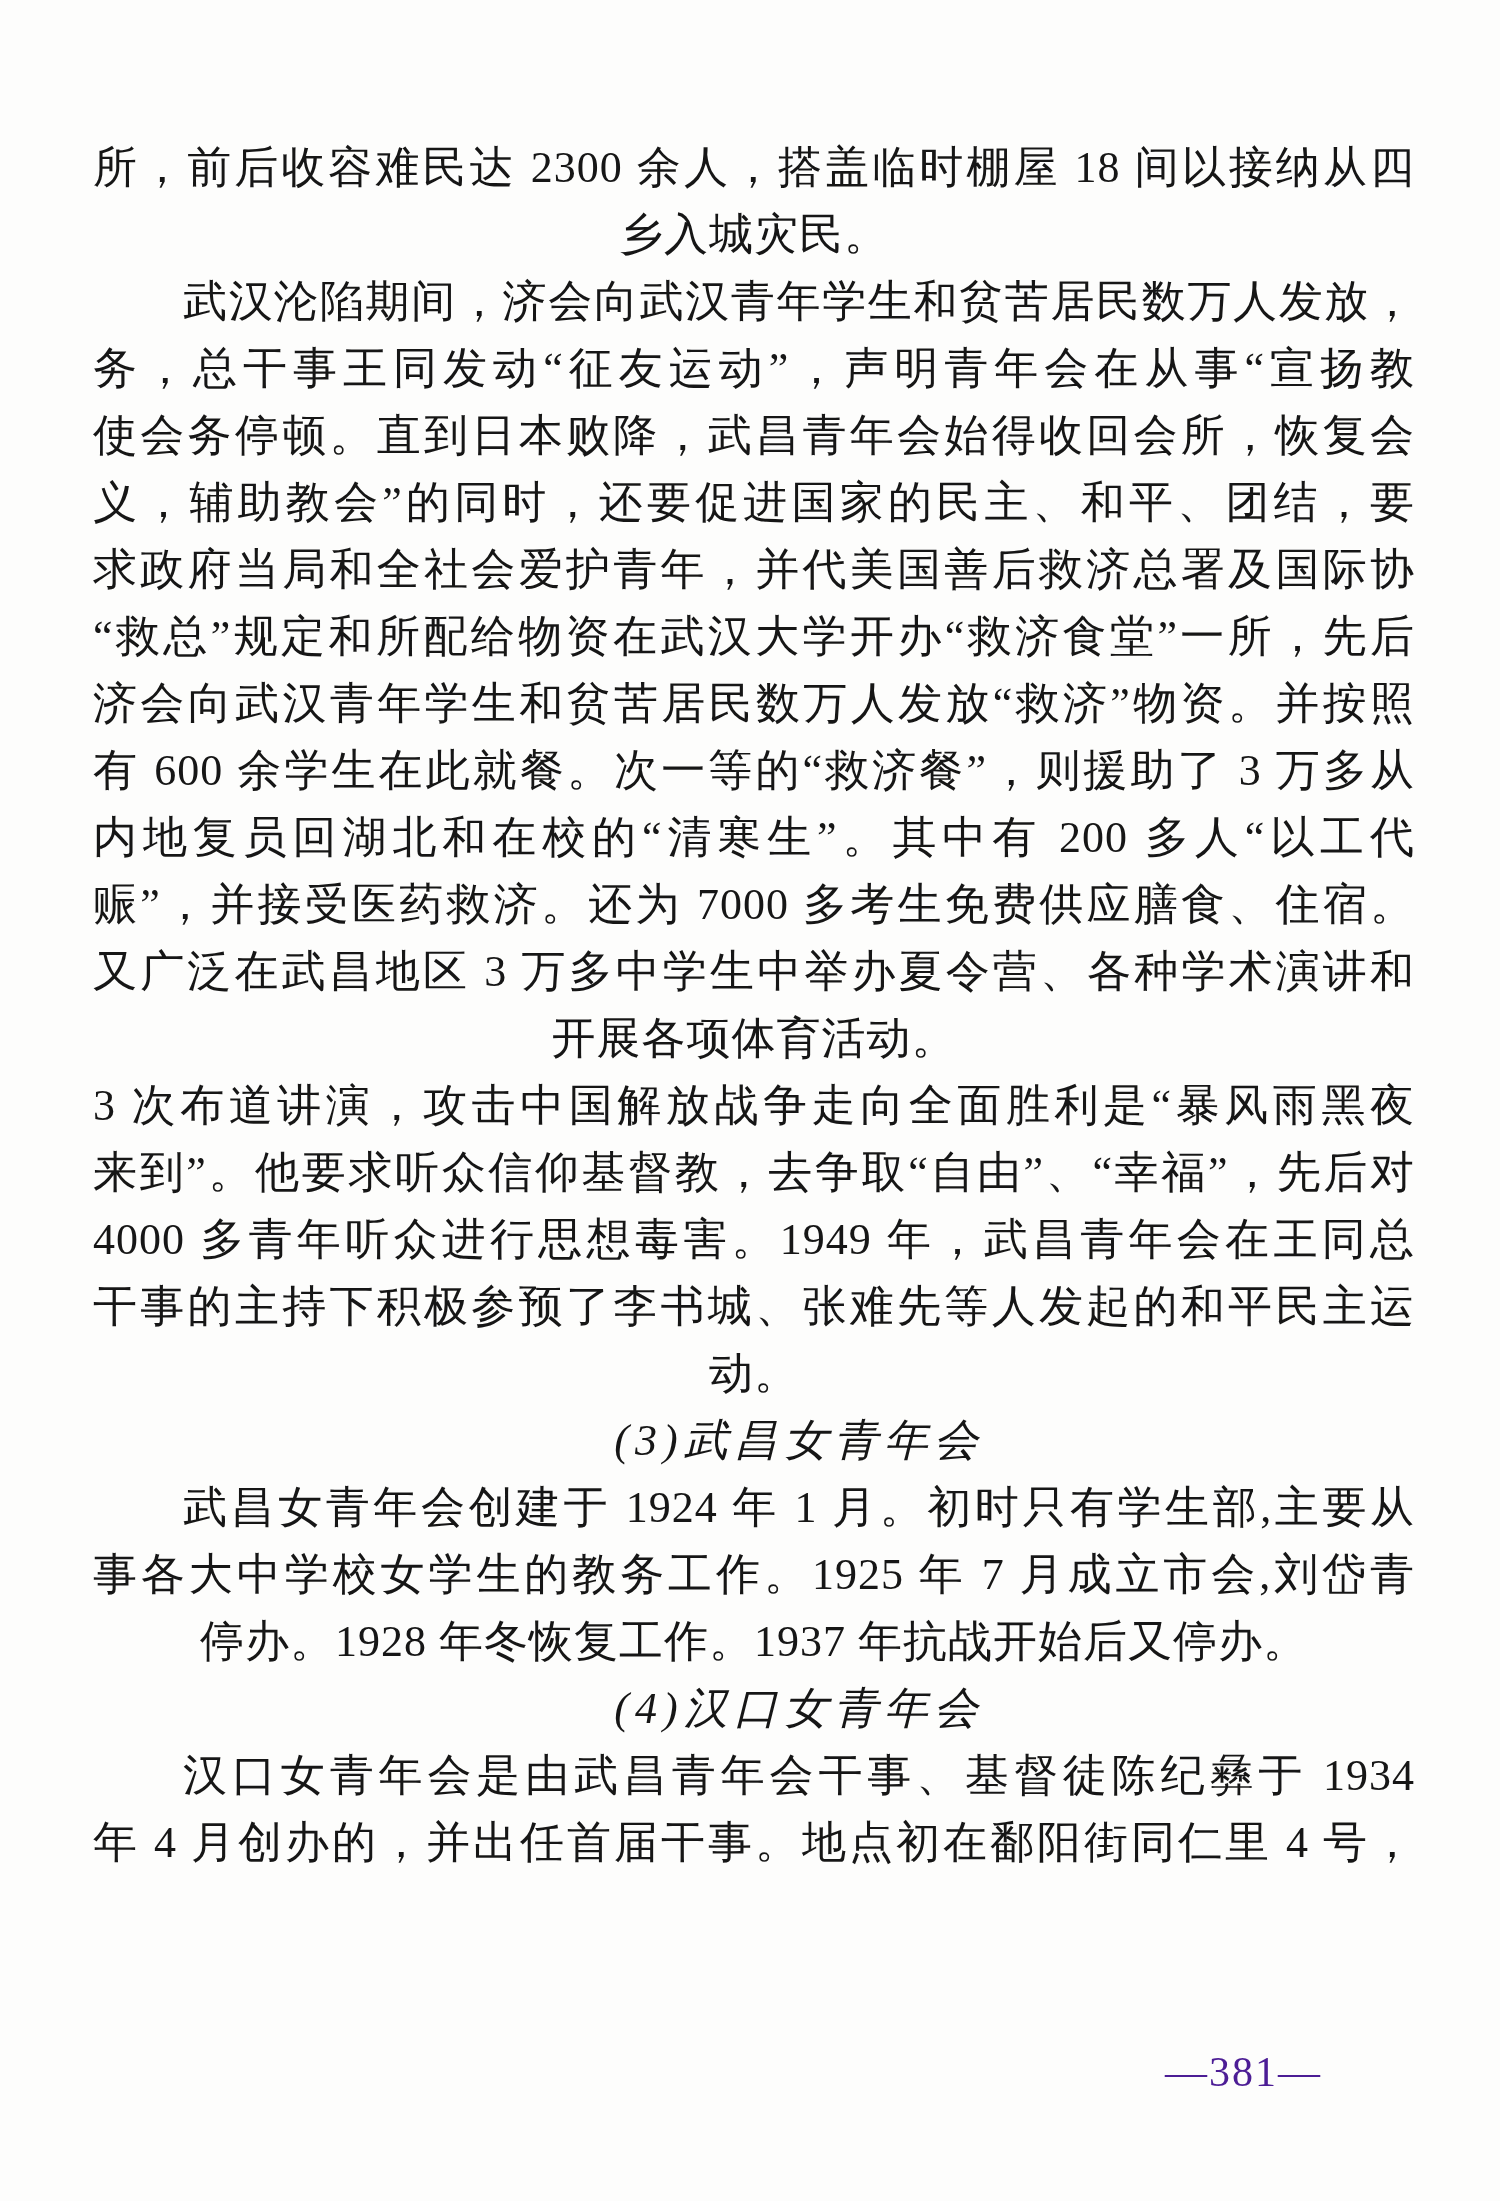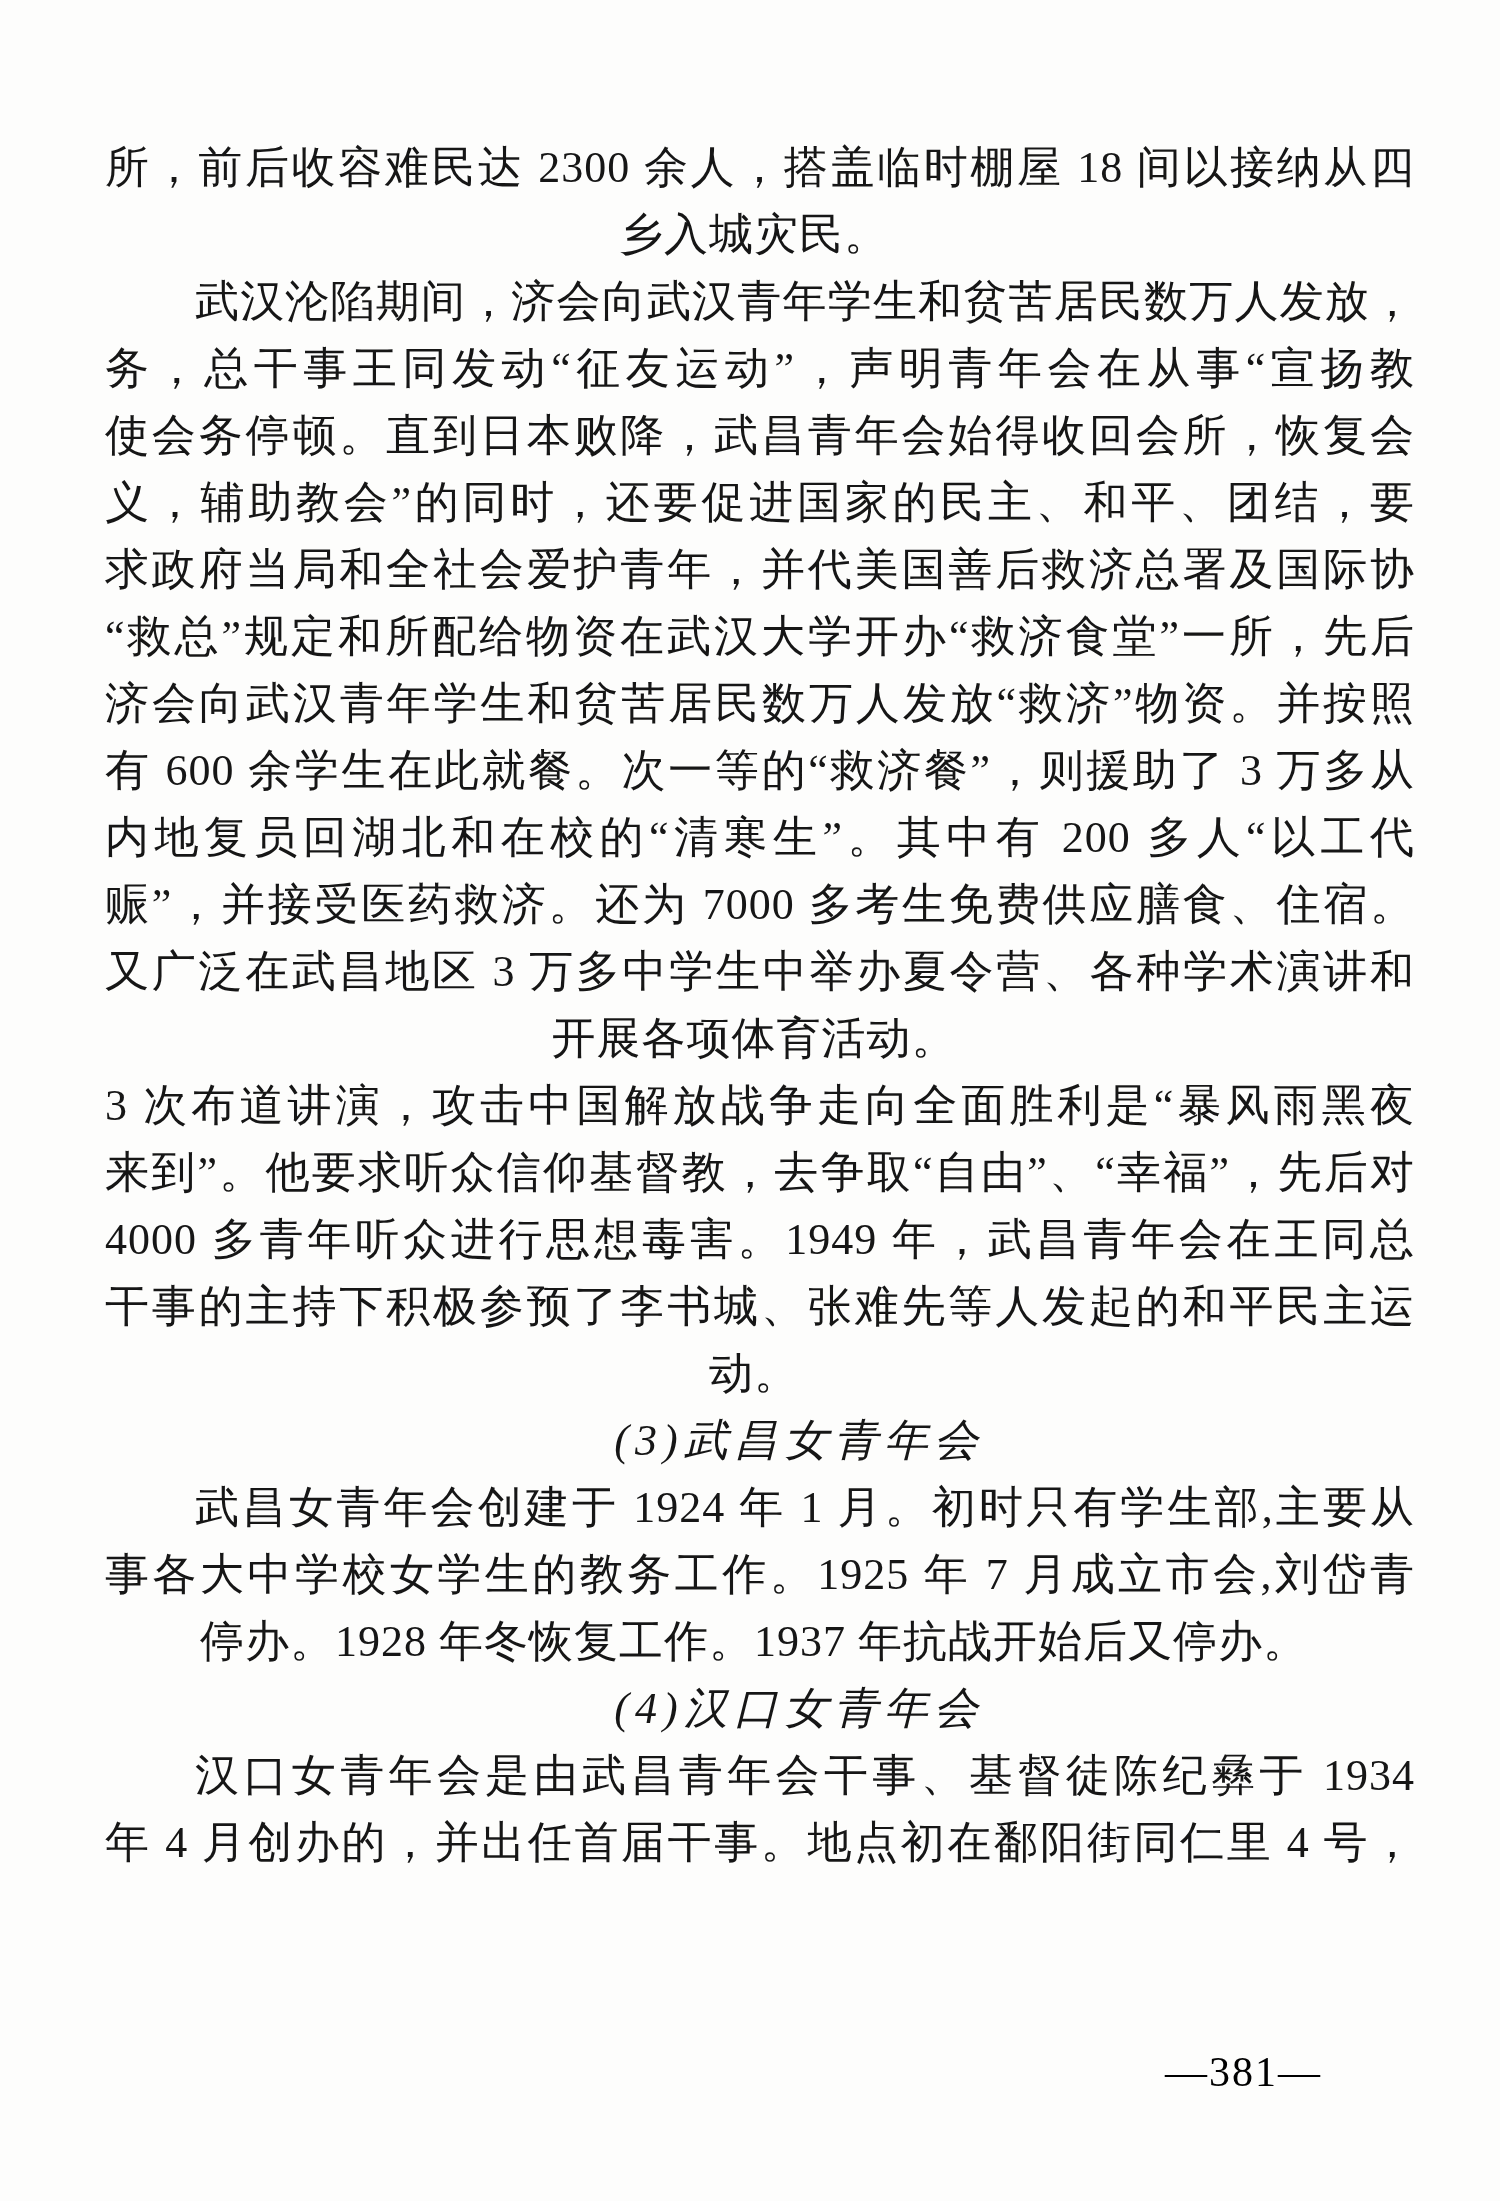--- a/index.html
+++ b/index.html
@@ -26,38 +26,37 @@
   }
   .line {
     height: 67px;
     text-align: center;
     letter-spacing: 1px;
   }
   
   .j {
     text-align: justify;
     text-align-last: justify;
-    margin-left: 12px;
   }
   
   .ind {
     text-indent: 90px;
   }
   
   .h {
     font-style: italic;
     letter-spacing: 6px;
   }
   .pagenum {
     position: absolute;
     top: 2048px;
     right: 178px;
     font-size: 42px;
     letter-spacing: 2px;
-    color: #000000;
+    color: #4c1d95;
   }
 </style>
 </head>
 <body>
 
 <div class="page">
   <div class="textblock">
     <div class="line j">所，前后收容难民达 2300 余人，搭盖临时棚屋 18 间以接纳从四</div>
     <div class="line">乡入城灾民。</div>
     <div class="line j ind">武汉沦陷期间，济会向武汉青年学生和贫苦居民数万人发放，</div>

